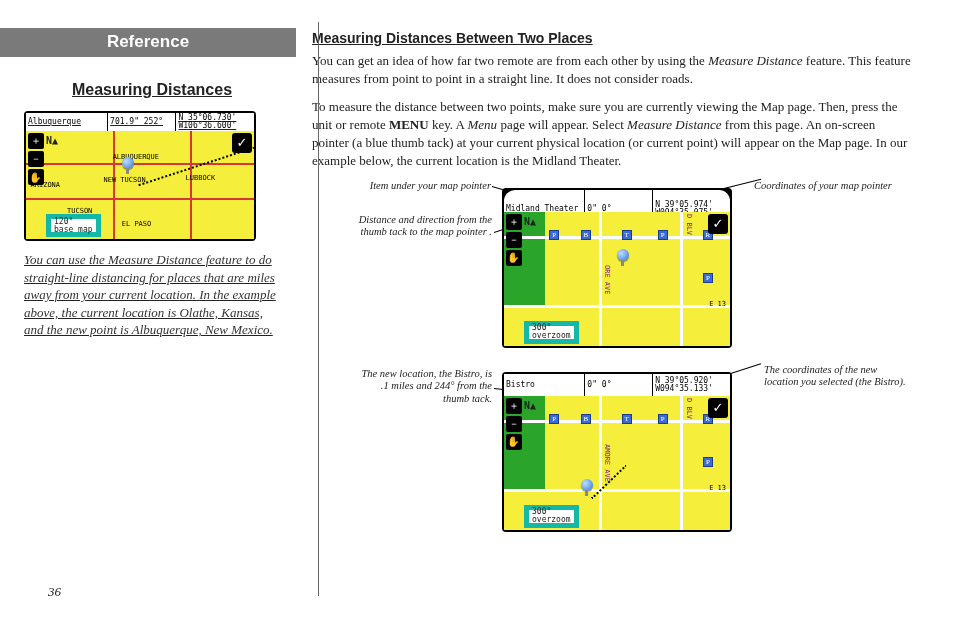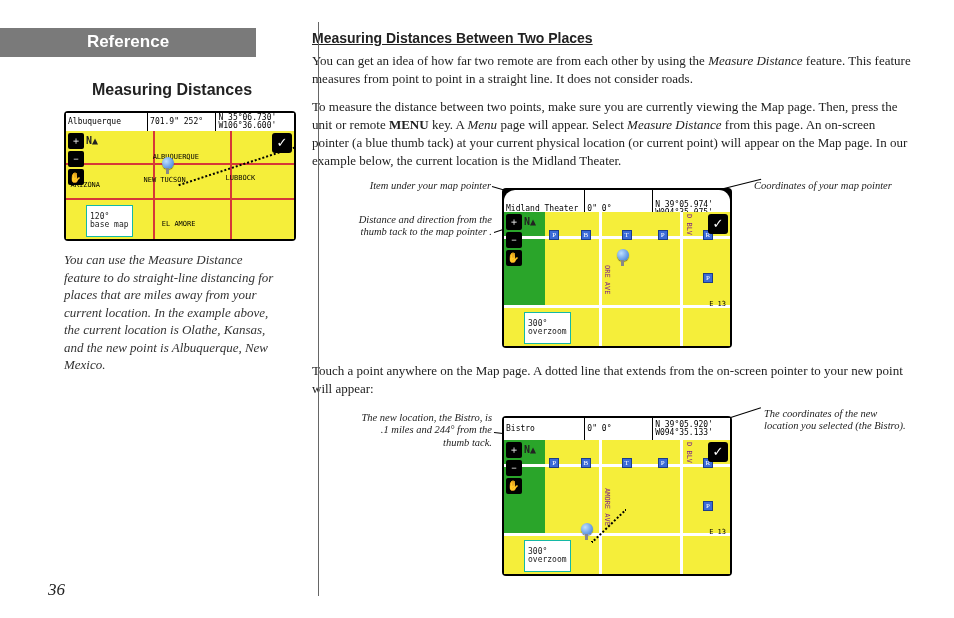--- a/index.html
+++ b/index.html
@@ -25,23 +25,23 @@
     .ref-banner {
       background: #7a7a7a;
       color: #fff;
       font-family: Arial, Helvetica, sans-serif;
       font-weight: bold;
       font-size: 17px;
       text-align: center;
       padding: 4px 0 5px;
       margin-bottom: 24px;
       margin-left: 0;
-      width: 256px;
-    }
-    .left-inner { padding-left: 64px; }
+      width: 296px;
+    }
+    .left-inner { padding-left: 24px; text-decoration: underline; }
     .subheading {
       font-family: Arial, Helvetica, sans-serif;
       font-weight: bold;
       font-size: 16px;
       text-align: center;
       margin-bottom: 12px;
       color: #222;
     }
     .gps-frame {
       width: 232px;
@@ -79,43 +79,43 @@
     }
     .sidebar-icons div{
       width:16px;height:16px;background:#000;color:#fff;font-size:10px;
       display:flex;align-items:center;justify-content:center;border-radius:2px;
     }
     .rt-check{
       position:absolute;right:2px;top:2px;width:20px;height:20px;background:#000;
       color:#fff;display:flex;align-items:center;justify-content:center;font-size:13px;border-radius:3px;
     }
     .scalebar{
-      position:absolute;left:20px;bottom:2px;height:32px;background:#fff;
-      font-family:monospace;font-size:8px;padding:0 3px;border:1px solid #14b8a6;
+      position:absolute;left:20px;bottom:2px;height:23px;background:#fff;
+      font-family:monospace;font-size:8px;padding:0 3px;border:5px solid #14b8a6;
       display:flex;flex-direction:column;line-height:1;justify-content:center;
     }
     .north{
       position:absolute;left:20px;top:4px;font-family:monospace;font-weight:bold;font-size:10px;
     }
     .tack{
       position:absolute;width:12px;height:12px;border-radius:50%;
       background:radial-gradient(circle at 35% 35%, #bfe0ff, #2b6fd6);
       box-shadow:0 1px 1px rgba(0,0,0,.5);
     }
     .tack::after{content:"";position:absolute;left:4px;top:11px;width:3px;height:6px;background:#888;}
     .label{position:absolute;font-family:monospace;font-size:7px;color:#000;}
     .caption {
       font-style: italic;
       font-size: 13px;
       line-height: 1.35;
       color:#333;
       margin-top:6px;
     }
     .pagenum{
-      position:absolute;left:48px;bottom:18px;font-style:italic;font-size:17px;
+      position:absolute;left:48px;bottom:18px;font-style:italic;font-size:13px;
     }
 
     .rightcol { flex:1; padding-top: 2px; }
     .section-title{
       font-family: Arial, Helvetica, sans-serif;
       font-weight:bold;
       font-size:14px;
       text-decoration:underline;
       margin-bottom:6px;
     }
@@ -190,21 +190,21 @@
             <div class="road h" style="top:30%;"></div>
             <div class="road h" style="top:62%;"></div>
             <div class="road v" style="left:72%;"></div>
             <div class="road v" style="left:38%;"></div>
             <div class="dotted" style="left:48%;top:28%;width:150px;transform:rotate(-18deg);"></div>
             <span class="label" style="left:38%;top:20%;">ALBUQUERQUE</span>
             <span class="label" style="left:34%;top:42%;">NEW TUCSON</span>
             <span class="label" style="left:2%;top:46%;">ARIZONA</span>
             <span class="label" style="left:70%;top:40%;text-align:right;">LUBBOCK</span>
             <span class="label" style="left:18%;top:70%;text-align:right;">TUCSON</span>
-            <span class="label" style="left:42%;top:82%;">EL AMORE</span>
+            <span class="label" style="left:42%;top:82%;">EL PASO</span>
             <div class="tack" style="left:42%;top:24%;"></div>
             <div class="sidebar-icons">
               <div>＋</div>
               <div>－</div>
               <div>✋</div>
             </div>
             <div class="north">N▲</div>
             <div class="rt-check">✓</div>
             <div class="scalebar">
               <span>120°</span>
@@ -272,21 +272,20 @@
             <div class="rt-check">✓</div>
             <div class="scalebar">
               <span>300°</span>
               <span>overzoom</span>
             </div>
           </div>
         </div>
       </div>
     </div>
 
-    <p class="para">Touch a point anywhere on the Map page. A dotted line that extends from the on-screen pointer to your new point will appear:</p>
 
     <div class="figwrap" style="height:175px;">
       <div class="callout" style="left:44px;top:4px;width:136px;text-align:right;">The new location, the Bistro, is .1 miles and 244° from the thumb tack.</div>
       <div class="line dl" style="left:182px;top:24px;width:60px;transform:rotate(6deg);"></div>
       <div class="callout" style="right:0;top:0;width:150px;">The coordinates of the new location you selected (the Bistro).</div>
       <div class="line" style="left:406px;top:6px;width:44px;transform:rotate(-18deg);"></div>
 
       <div class="gps-frame fig-gps" style="height:160px;">
         <div class="gps-inner">
           <div class="gps-topbar" style="height:22px;">

